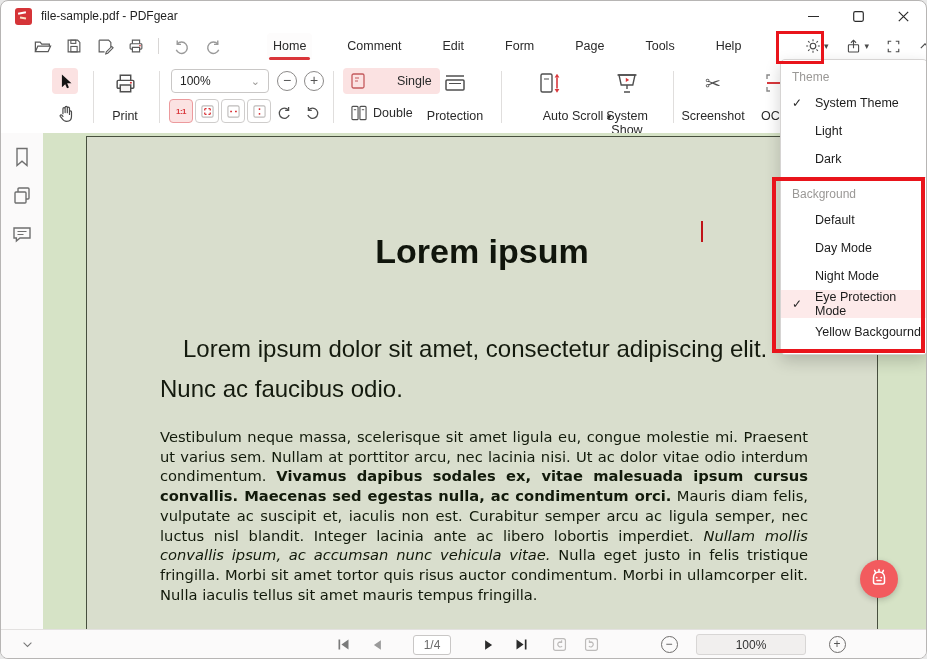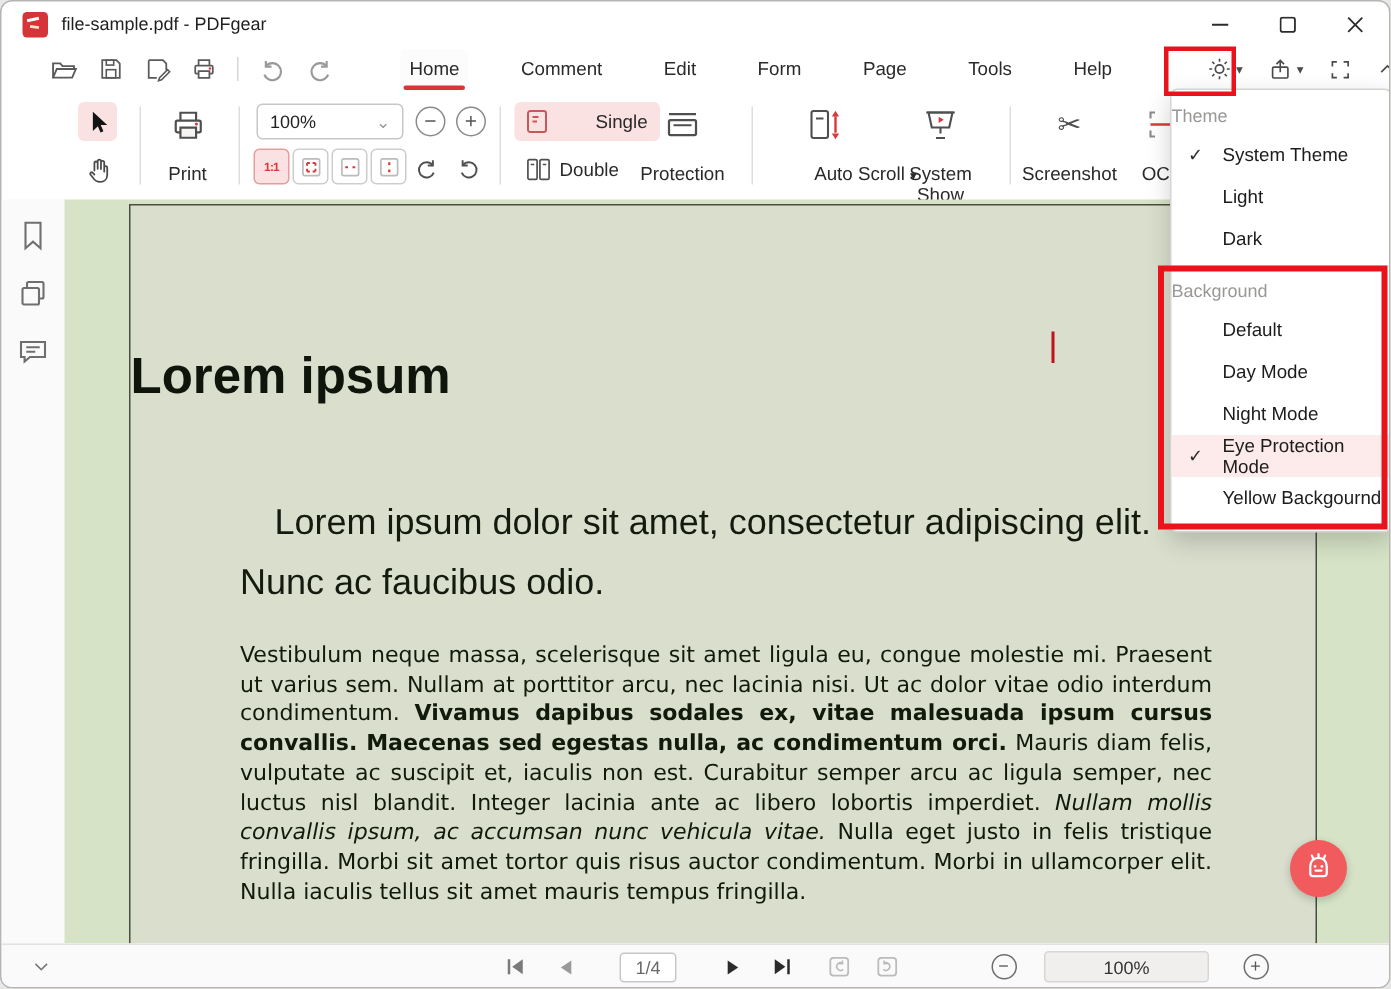--- a/index.html
+++ b/index.html
@@ -37,37 +37,37 @@
   .preset { position:absolute; top:38px; width:24px; height:24px; border:1px solid #cfcdcc; border-radius:4px; background:#fff; display:flex; align-items:center; justify-content:center; }
   .preset.sel { background:#fbe2e2; border-color:#ec9a9d; }
   .ratio-txt { font-size:8px; font-weight:bold; color:#d9383c; letter-spacing:-.5px; }
   .mode-btn { position:absolute; height:26px; display:flex; align-items:center; gap:6px; padding:0 8px; border-radius:4px; font-size:12.5px; color:#2a2a2a; }
   .scissors { font-size:19px; color:#4f4f4f; }
 
   
   .sidebar { position:absolute; left:0; top:132px; width:42px; bottom:29px; background:#fbfafa; display:flex; flex-direction:column; align-items:center; padding-top:13px; gap:17px; }
   .viewport { position:absolute; left:42px; top:132px; right:0; bottom:29px; background:#d6e3c6; overflow:hidden; }
   .page { position:absolute; left:43px; top:3px; width:792px; height:560px; background:#d9decd; border:1px solid #474f3e; }
-  .doc-title { position:absolute; top:95px; left:0; width:100%; text-align:left; font-size:34px; font-weight:bold; color:#10150c; }
+  .doc-title { position:absolute; top:95px; left:0; width:100%; text-align:center; font-size:34px; font-weight:bold; color:#10150c; }
   .doc-caret { position:absolute; left:614px; top:84px; width:2px; height:21px; background:#c01318; }
   .doc-sub { position:absolute; left:73px; top:192px; width:650px; font-size:24px; font-weight:normal; line-height:40px; color:#141a0e; text-indent:23px; }
   .doc-para { position:absolute; left:73px; top:290px; width:648px; font-family:"DejaVu Sans",sans-serif; font-size:14.7px; line-height:19.7px; text-align:justify; color:#121a0b; }
   .doc-last { position:absolute; left:73px; top:474px; width:648px; font-family:"DejaVu Sans",sans-serif; font-size:14.7px; color:#121a0b; }
 
   
   .bottombar { position:absolute; left:0; bottom:0; width:100%; height:29px; background:#fbfafa; border-top:1px solid #e3e1e0; }
   .bb-item { position:absolute; top:0; height:29px; display:flex; align-items:center; justify-content:center; }
   .page-box { left:408px; width:46px; } 
   .page-box span{ border:1px solid #c9c7c6; border-radius:3px; background:#fff; font-size:12px; color:#6a6a6a; padding:2px 10px; }
   .zbox { border:1px solid #d8d6d5; border-radius:3px; background:#f1efee; font-size:12px; color:#333; width:110px; text-align:center; padding:2.5px 0; }
   .circle-sm { width:17px; height:17px; border:1.2px solid #6f6d6c; border-radius:50%; color:#555; font-size:12px; line-height:14px; text-align:center; }
 
   
   .dropdown { position:absolute; left:779px; top:58px; width:148px; background:#fff; border:1px solid #d6d4d3; border-radius:5px; box-shadow:0 6px 16px rgba(0,0,0,.18); padding:5px 0 8px; z-index:20; }
-  .dd-header { height:24px; display:flex; align-items:center; font-size:12px; color:#9a9896; }
+  .dd-header { height:24px; display:flex; align-items:center; padding-left:11px; font-size:12px; color:#9a9896; }
   .dd-item { height:28px; display:flex; align-items:center; padding-left:34px; font-size:12.5px; color:#1c1c1c; position:relative; }
   .dd-item.hl { background:#fdeaea; }
   .dd-check { position:absolute; left:11px; font-size:12px; color:#2a2a2a; }
   .dd-sep { height:1px; background:#e9e7e5; margin:4px 0; }
 
   
   .anno { position:absolute; border:3px solid #e9141b; z-index:40; pointer-events:none; }
   .anno1 { left:775px; top:30px; width:48px; height:33px; }
   .anno2 { left:771px; top:176px; width:153px; height:176px; border-width:4px; }
 

